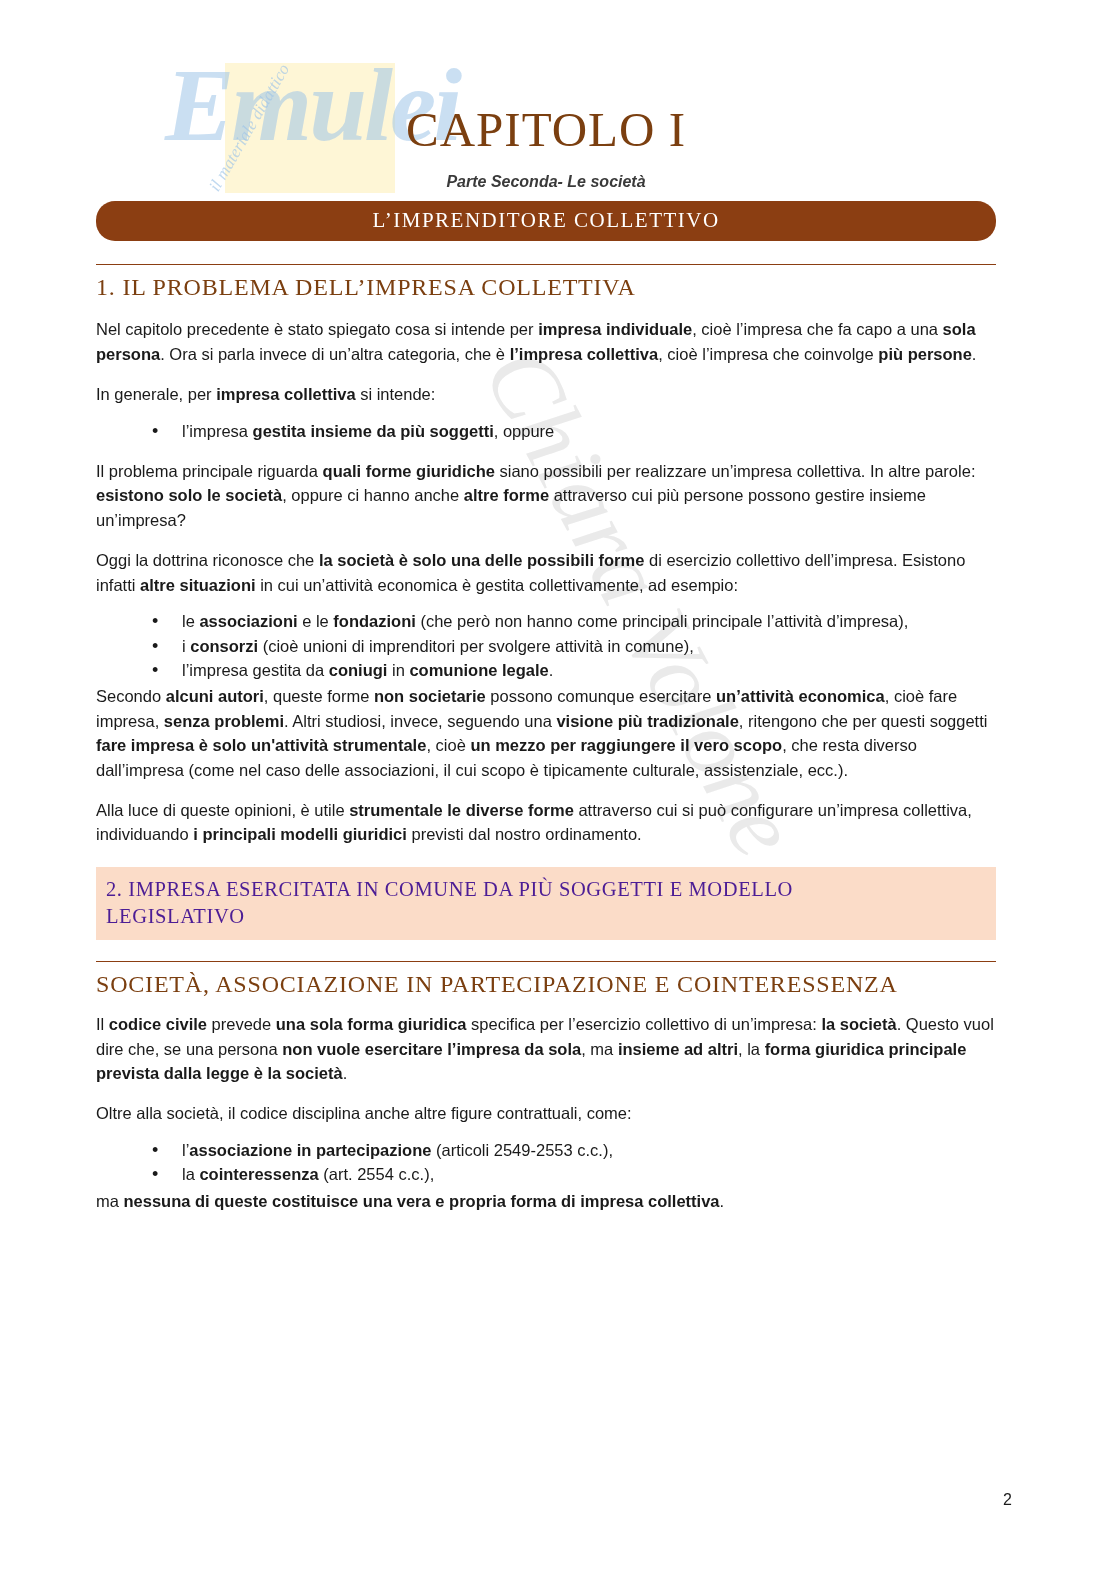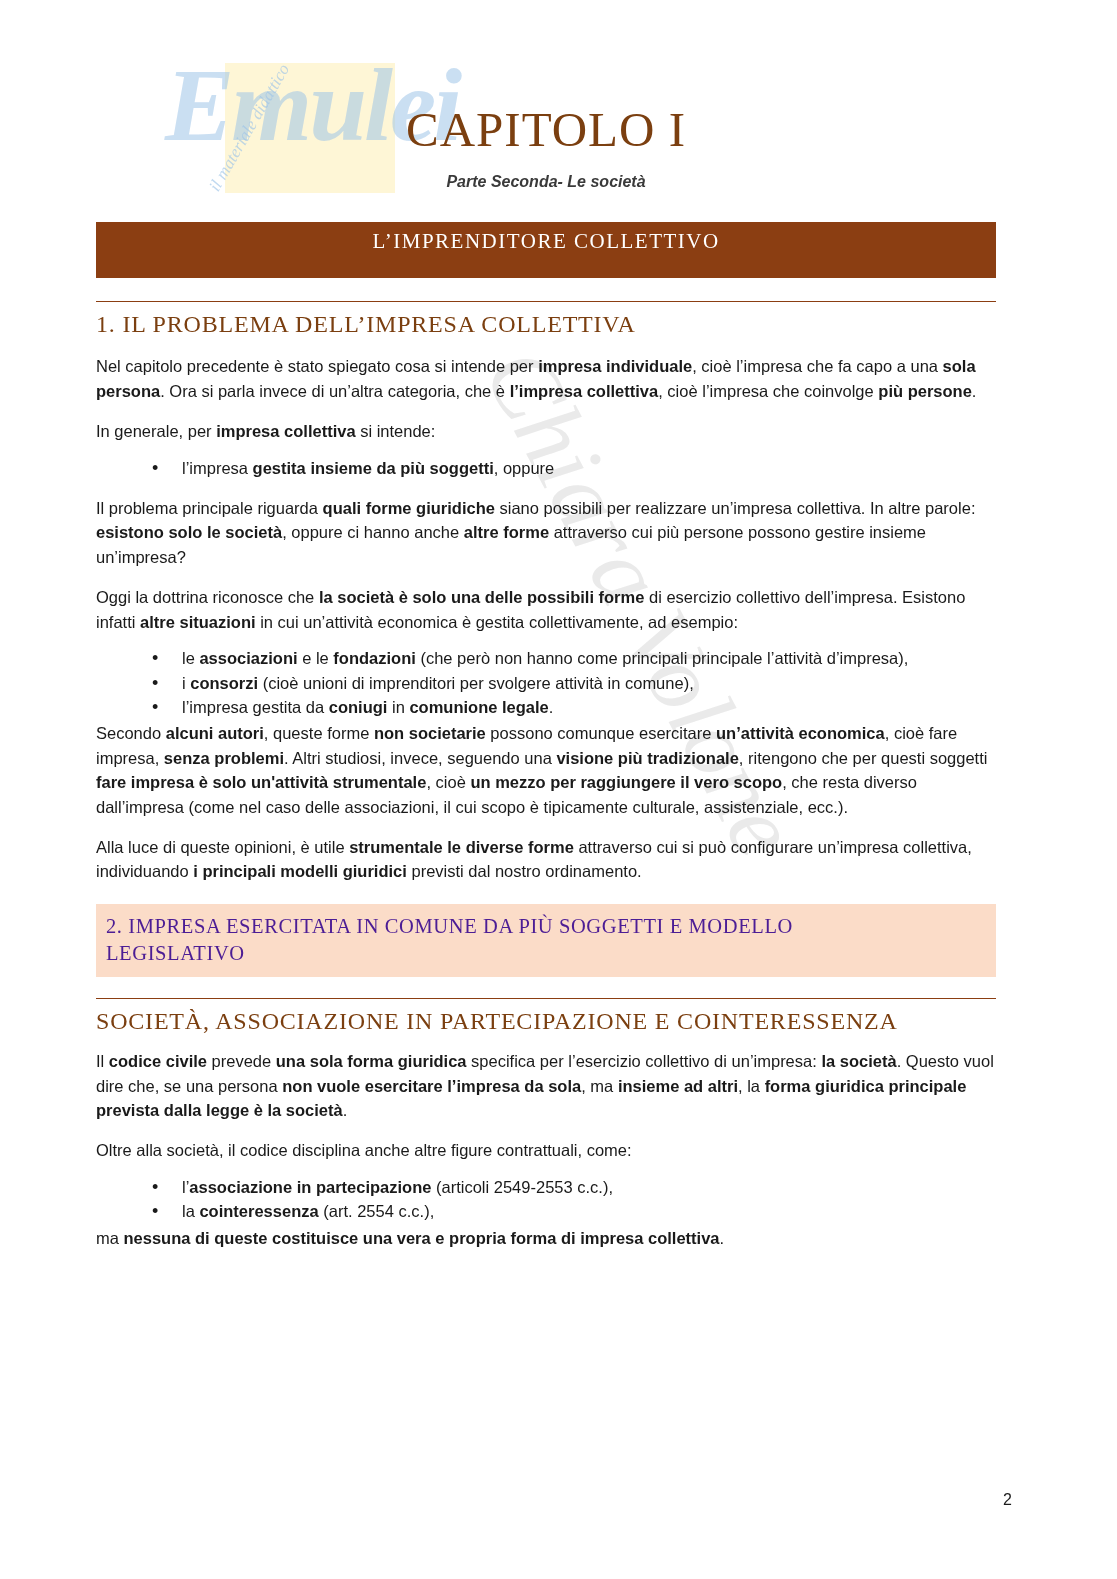--- a/index.html
+++ b/index.html
@@ -107,28 +107,29 @@
     text-align: center;
     font-size: 16px;
     font-style: italic;
     font-weight: bold;
     color: #3a3a3a;
     margin-top: 18px;
   }
   .banner {
     position: relative;
     z-index: 2;
-    margin-top: 31px;
+    margin-top: 10px;
     background: #8b3e12;
     color: #ffffff;
     text-align: center;
     font-family: "Liberation Serif", serif;
     font-size: 21px;
     letter-spacing: 1.5px;
-    padding: 7px 0 24px 0;
+    padding: 7px 0 8px 0;
+    border-radius: 19px;
   }
 
   
   .rule {
     position: relative;
     z-index: 2;
     border-top: 1.6px solid #8b3e12;
     margin-top: 23px;
   }
   .h1 {

